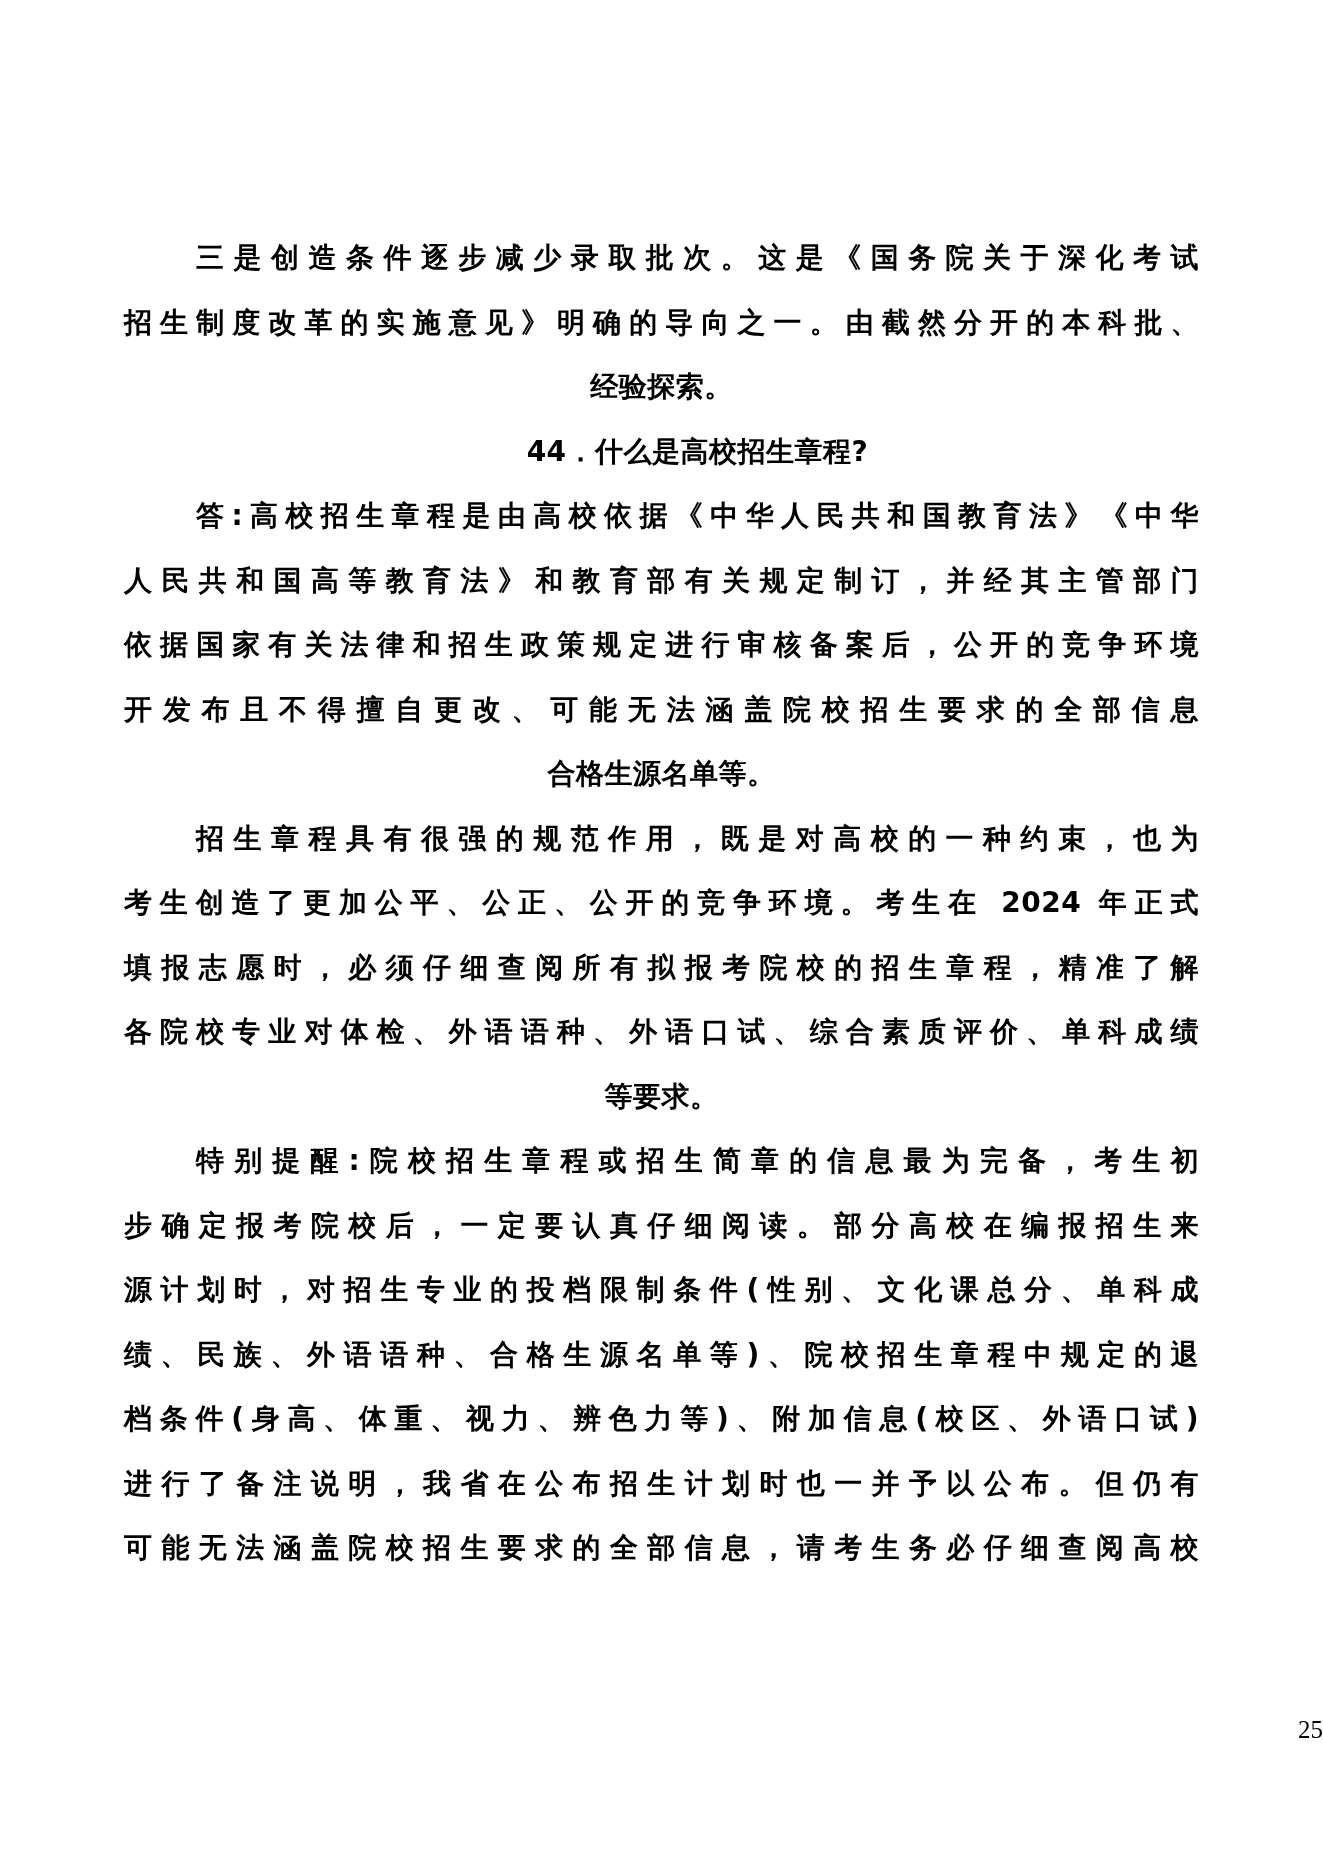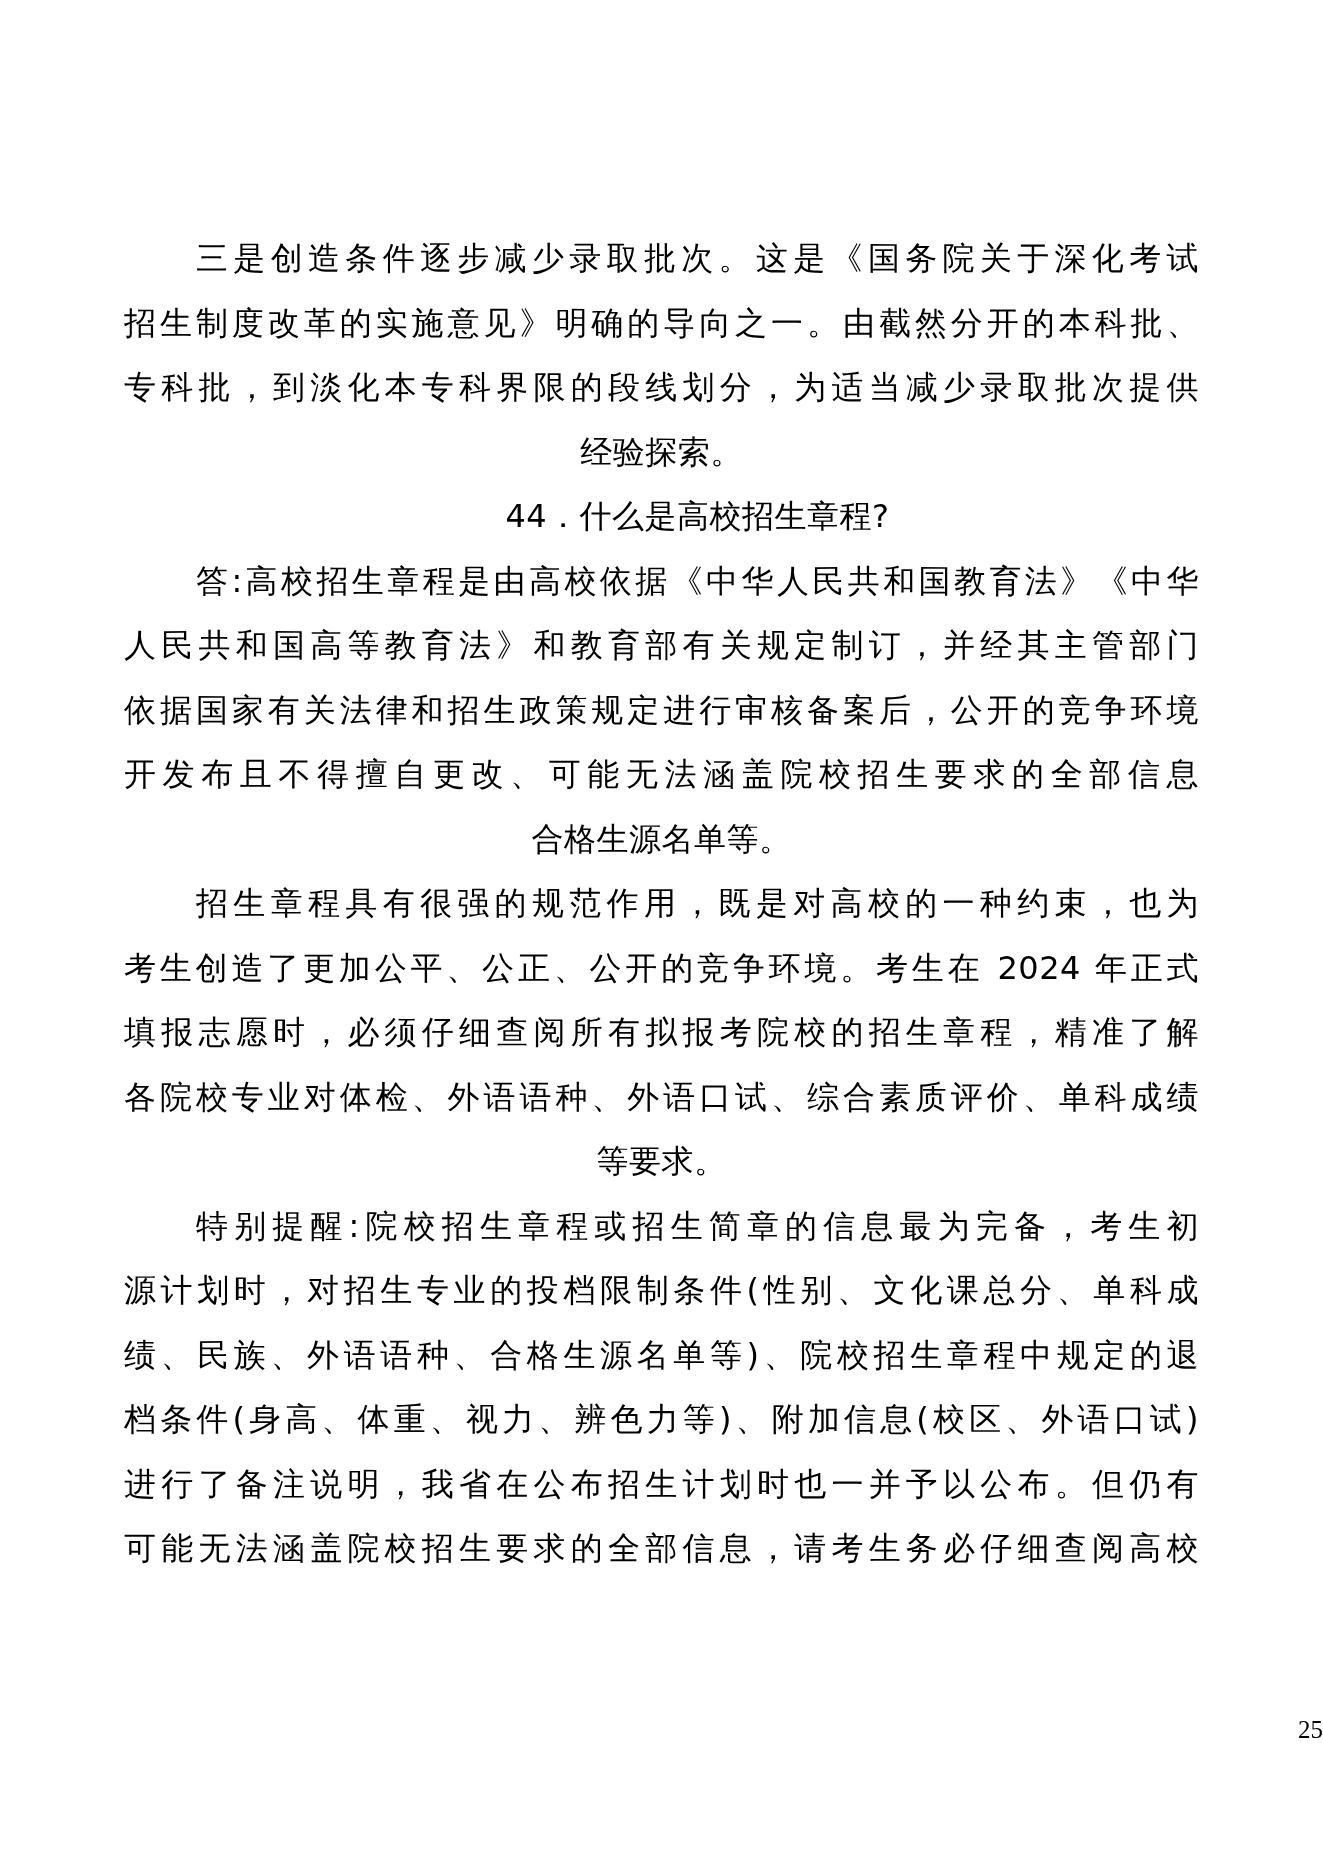--- a/index.html
+++ b/index.html
@@ -14,22 +14,22 @@
     background: #ffffff;
     overflow: hidden;
     color: #000000;
   }
   .content {
     position: absolute;
     top: 226px;
     left: 124px;
     width: 1075px;
     font-family: "DejaVu Sans", sans-serif;
-    font-weight: 400;
-    font-size: 32px;
+    font-weight: 700;
+    font-size: 28px;
     color: #000000;
   }
   .line {
     line-height: 64.5px;
     height: 64.5px;
     white-space: normal;
     letter-spacing: 0.5px;
     text-align: center;
   }
   
@@ -54,34 +54,34 @@
     color: #000000;
   }
 </style>
 </head>
 <body>
 
 <div class="page">
   <div class="content">
     <div class="line j ind">三是创造条件逐步减少录取批次。这是《国务院关于深化考试</div>
     <div class="line j">招生制度改革的实施意见》明确的导向之一。由截然分开的本科批、</div>
-    <div class="line j">专科批，到淡化本专科界限的段线划分，为适当减少录取批次提供</div>
     <div class="line">经验探索。</div>
     <div class="line ind">44．什么是高校招生章程?</div>
     <div class="line j ind">答:高校招生章程是由高校依据《中华人民共和国教育法》《中华</div>
     <div class="line j">人民共和国高等教育法》和教育部有关规定制订，并经其主管部门</div>
     <div class="line j">依据国家有关法律和招生政策规定进行审核备案后，公开的竞争环境</div>
     <div class="line j">开发布且不得擅自更改、可能无法涵盖院校招生要求的全部信息</div>
     <div class="line">合格生源名单等。</div>
     <div class="line j ind">招生章程具有很强的规范作用，既是对高校的一种约束，也为</div>
     <div class="line j">考生创造了更加公平、公正、公开的竞争环境。考生在 2024 年正式</div>
     <div class="line j">填报志愿时，必须仔细查阅所有拟报考院校的招生章程，精准了解</div>
     <div class="line j">各院校专业对体检、外语语种、外语口试、综合素质评价、单科成绩</div>
     <div class="line">等要求。</div>
     <div class="line j ind">特别提醒:院校招生章程或招生简章的信息最为完备，考生初</div>
+    <div class="line j">步确定报考院校后，一定要认真仔细阅读。部分高校在编报招生来</div>
     <div class="line j">源计划时，对招生专业的投档限制条件(性别、文化课总分、单科成</div>
     <div class="line j">绩、民族、外语语种、合格生源名单等)、院校招生章程中规定的退</div>
     <div class="line j">档条件(身高、体重、视力、辨色力等)、附加信息(校区、外语口试)</div>
     <div class="line j">进行了备注说明，我省在公布招生计划时也一并予以公布。但仍有</div>
     <div class="line j">可能无法涵盖院校招生要求的全部信息，请考生务必仔细查阅高校</div>
   </div>
   <div class="pageno">25</div>
 </div>
 
 </body></html>

